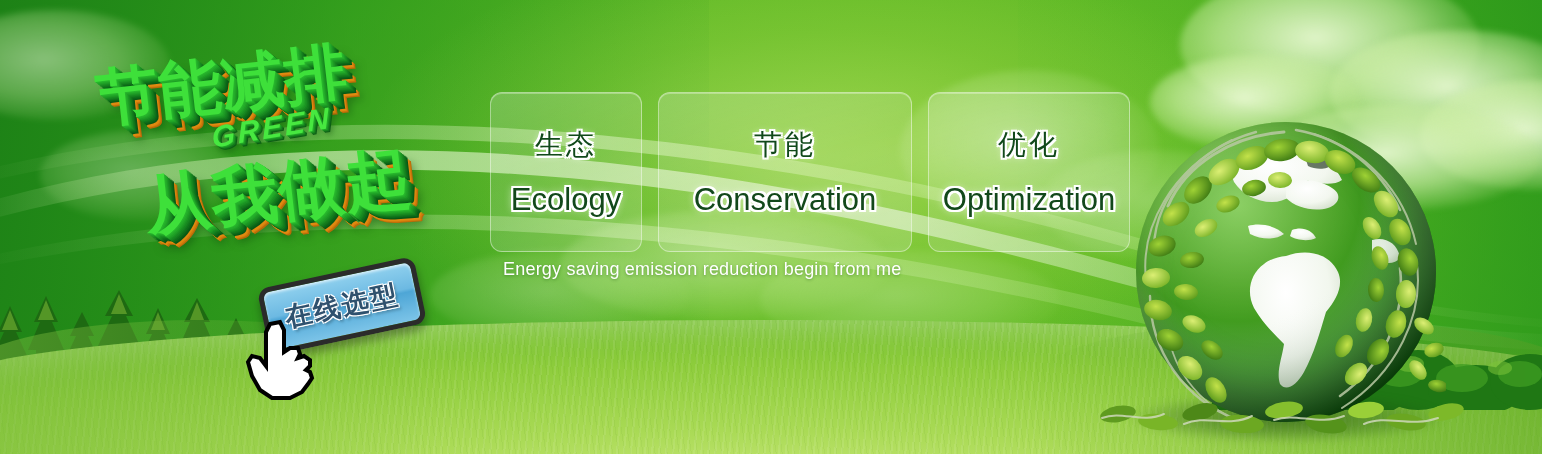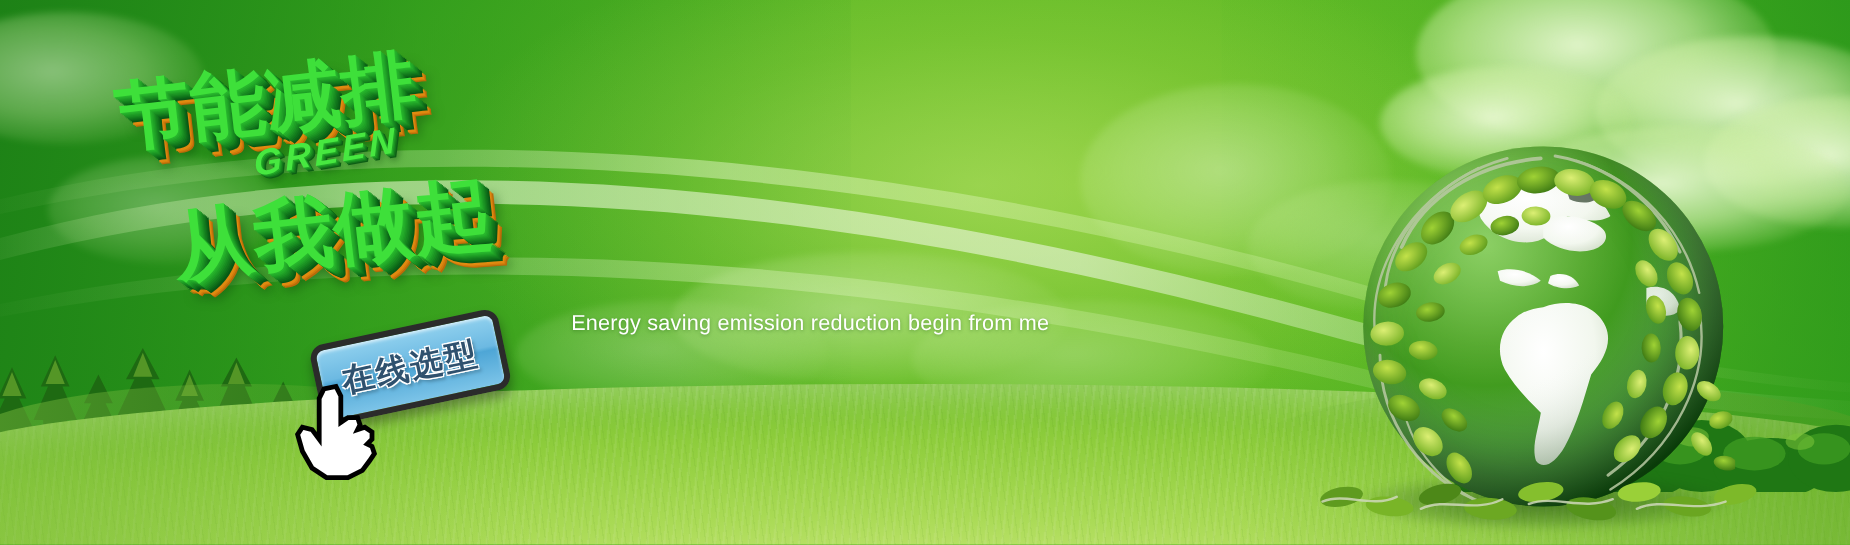--- a/index.html
+++ b/index.html
@@ -222,21 +222,21 @@
     letter-spacing: 0px;
     text-shadow:
       -2px -2px 0 #fff, 2px -2px 0 #fff, -2px 2px 0 #fff, 2px 2px 0 #fff,
       -2px 0 0 #fff, 2px 0 0 #fff, 0 -2px 0 #fff, 0 2px 0 #fff,
       0 0 8px rgba(255,255,255,.95);
   }
 
   
   .tagline {
     position: absolute;
-    left: 476px;
+    left: 503px;
     top: 259px;
     font-size: 18px;
     color: #ffffff;
     letter-spacing: .2px;
     text-shadow: 0 1px 3px rgba(30,90,20,.45);
   }
 
   
   .globe-wrap {
     position: absolute;
@@ -540,16 +540,30 @@
   <div class="sel-btn">
     <span class="sel-btn-label">在线选型</span>
   </div>
   <svg class="hand-cursor" viewBox="0 0 78 82">
     <path d="M30 6 L40 4 L44 12 L44 34 L50 30 L58 30 L60 36 L58 40
              L64 38 L70 42 L70 48 L66 52 L70 54 L72 60 L68 66
              L62 74 L50 80 L32 80 L20 72 L12 58 L8 44 L12 38 L20 40
              L26 48 L26 14 Z" fill="#ffffff" stroke="#000000" stroke-width="4" stroke-linejoin="miter"></path>
   </svg>
 
+  <div class="cards">
+    <div class="card">
+      <div class="card-cn">生态</div>
+      <div class="card-en">Ecology</div>
+    </div>
+    <div class="card card-wide">
+      <div class="card-cn">节能</div>
+      <div class="card-en">Conservation</div>
+    </div>
+    <div class="card card-wide2">
+      <div class="card-cn">优化</div>
+      <div class="card-en">Optimization</div>
+    </div>
+  </div>
 
   <div class="tagline">Energy saving emission reduction begin from me</div>
 
 </div>
 
 </body></html>

